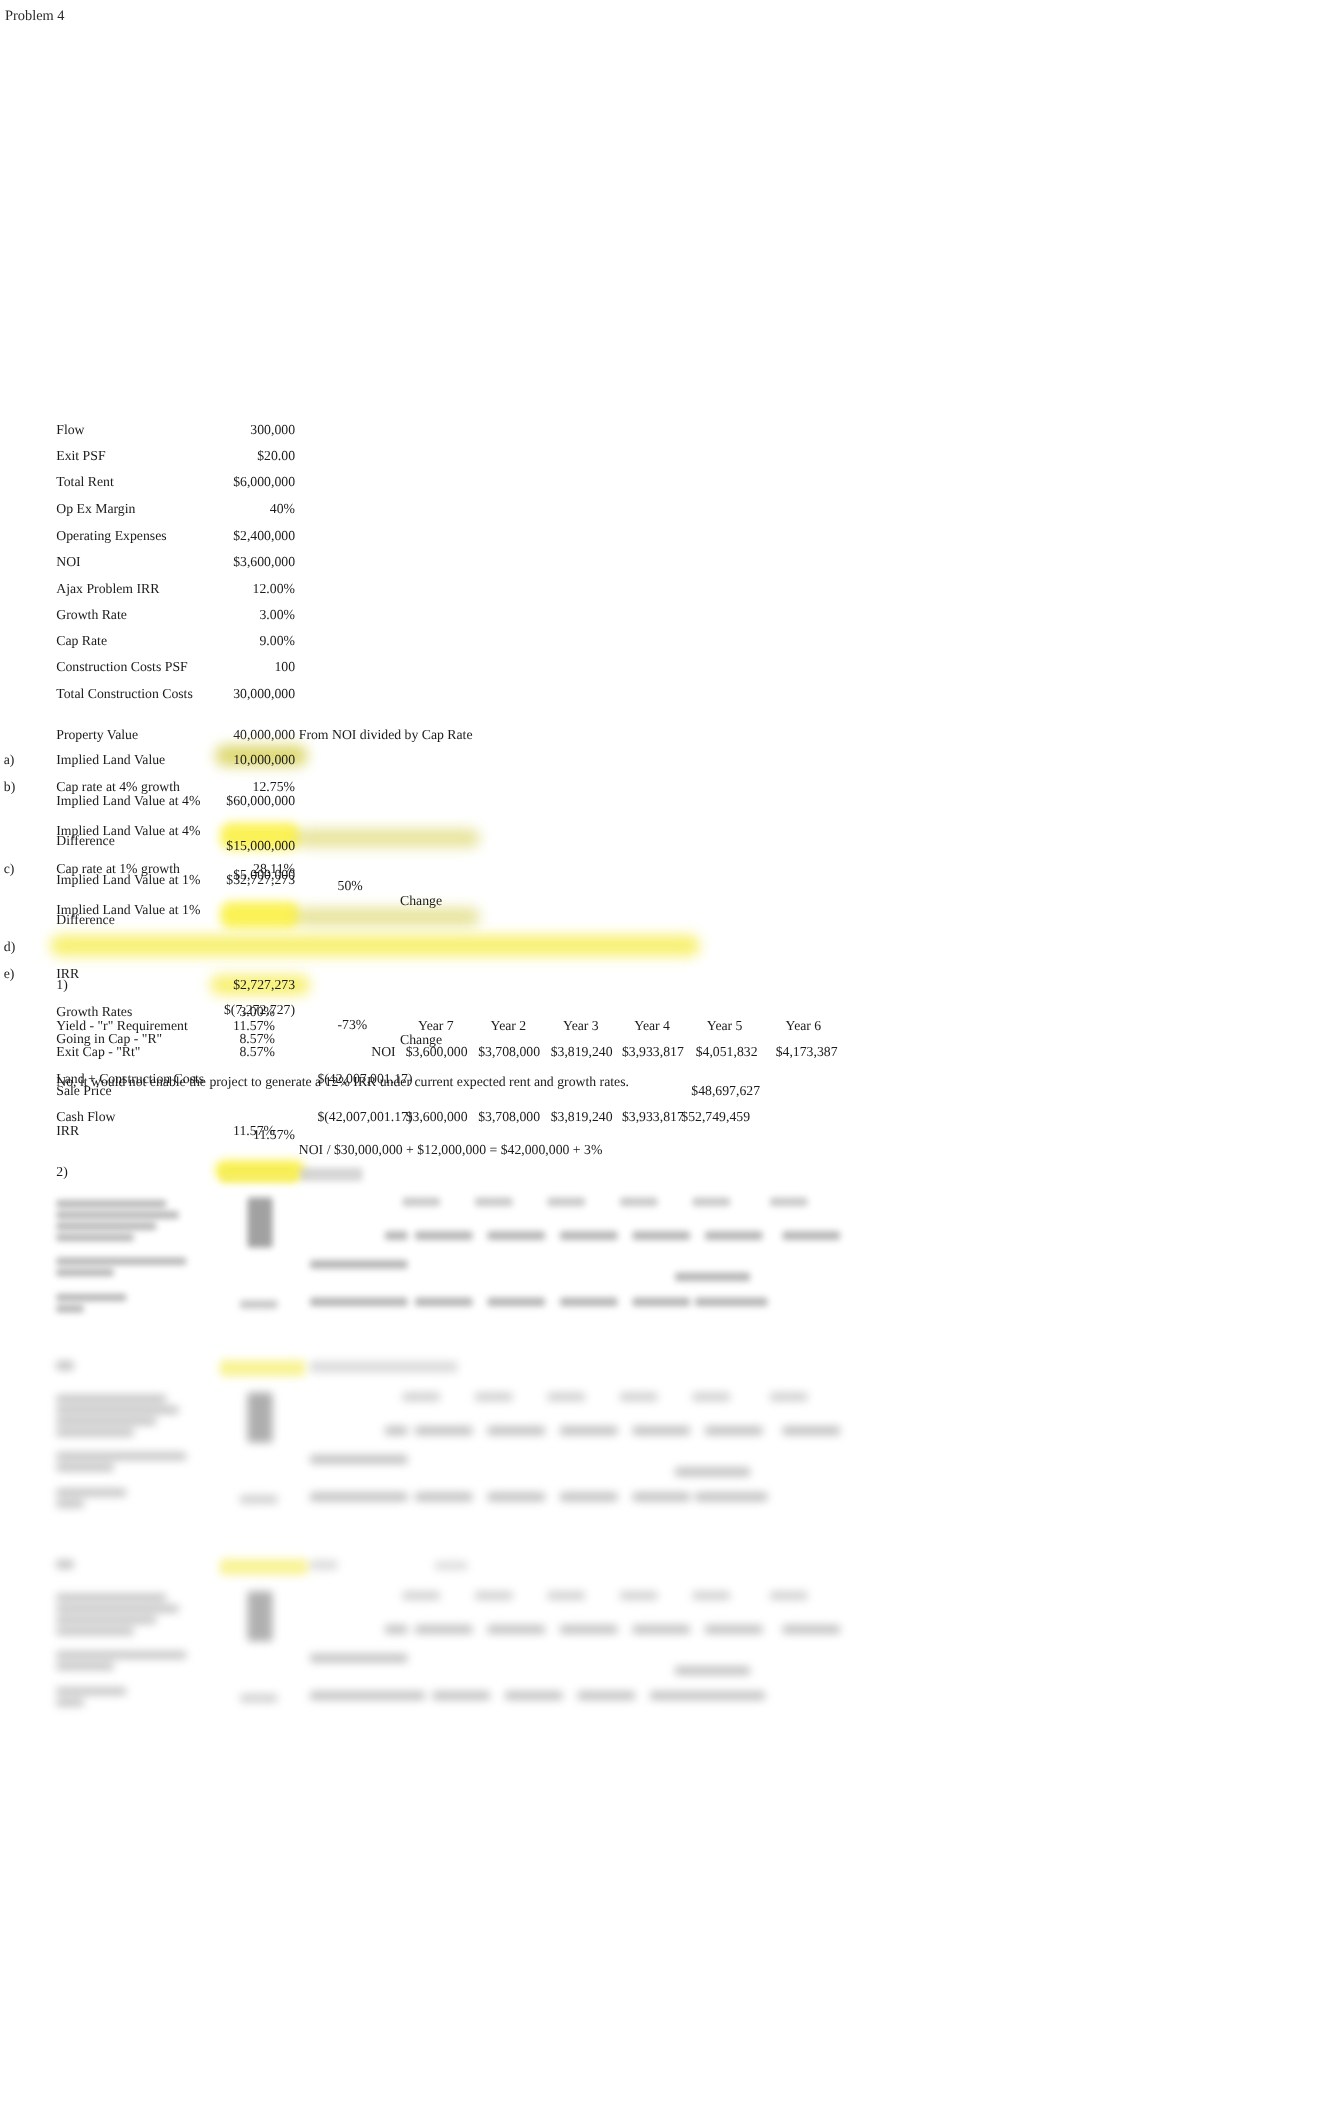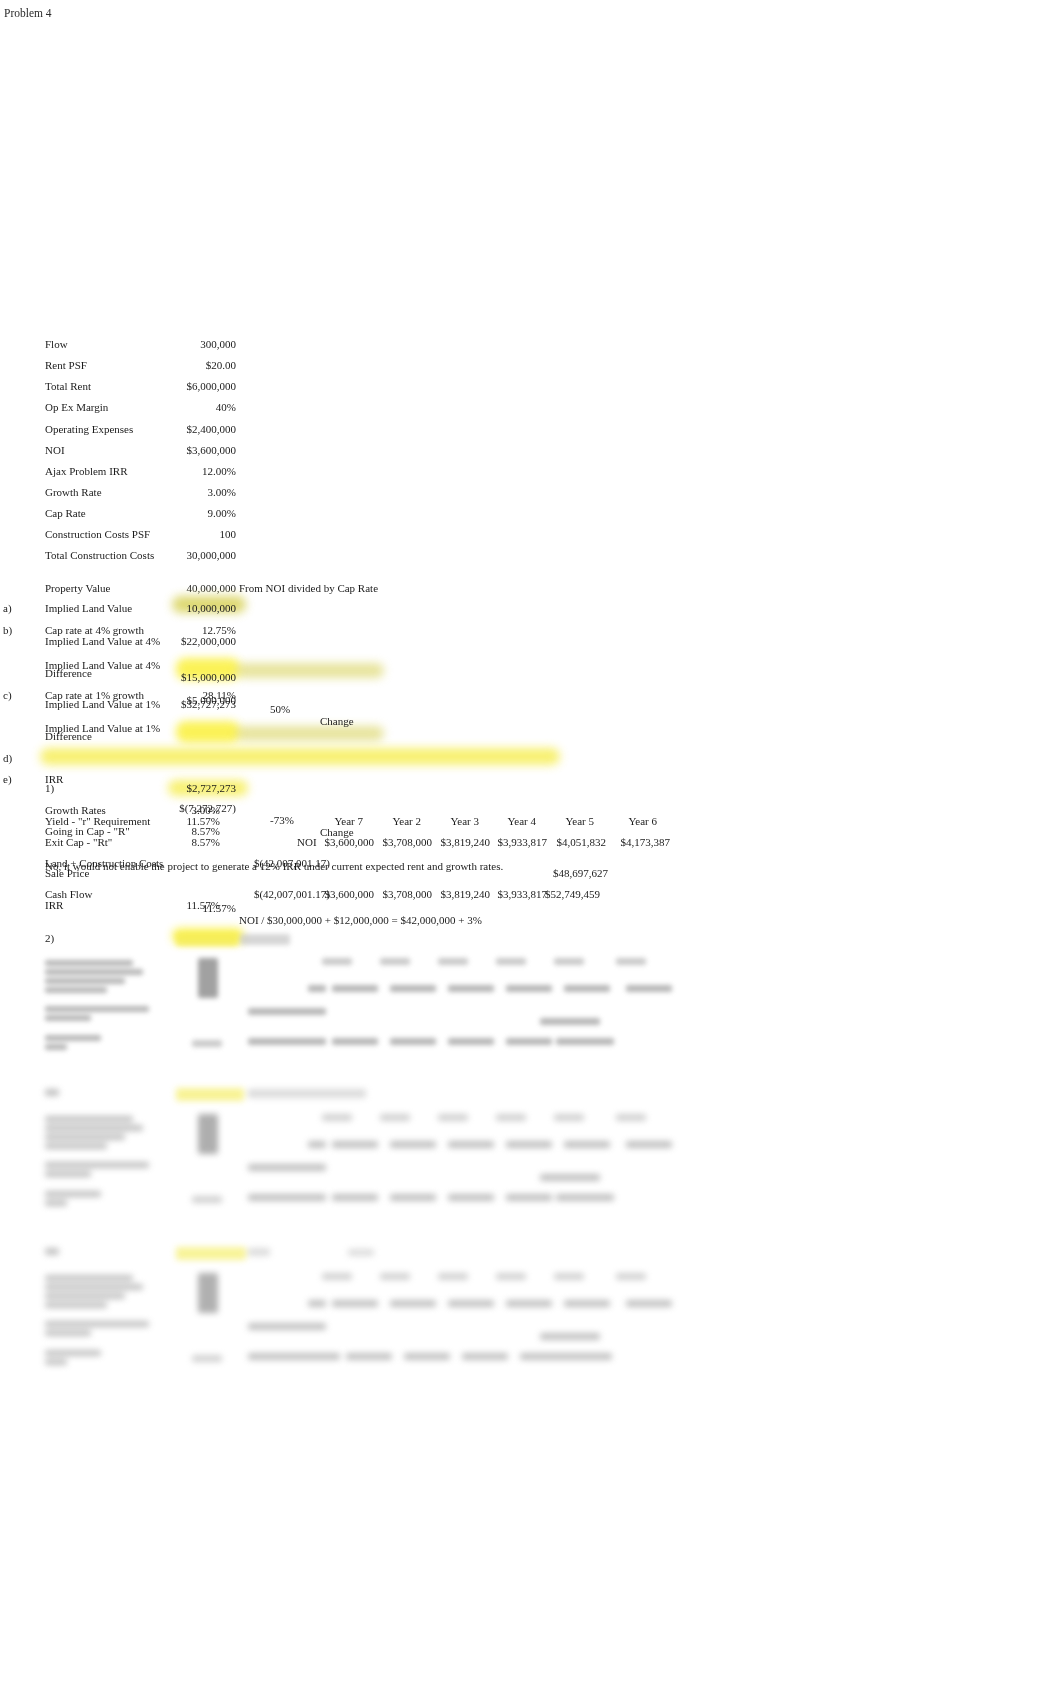--- a/index.html
+++ b/index.html
@@ -85,21 +85,21 @@
 </head>
 <body>
 
 <div class="page">
 
   <div class="abs doc-title">Problem 4</div>
 
   <div class="abs lbl" style="top:338px">Flow</div>
   <div class="abs val val-a" style="top:338px">300,000</div>
 
-  <div class="abs lbl" style="top:359px">Rent PSF</div>
+  <div class="abs lbl" style="top:359px">Exit PSF</div>
   <div class="abs val val-a" style="top:359px">$20.00</div>
 
   <div class="abs lbl" style="top:380px">Total Rent</div>
   <div class="abs val val-a" style="top:380px">$6,000,000</div>
 
   <div class="abs lbl" style="top:401px">Op Ex Margin</div>
   <div class="abs val val-a" style="top:401px">40%</div>
 
   <div class="abs lbl" style="top:423px">Operating Expenses</div>
   <div class="abs val val-a" style="top:423px">$2,400,000</div>
@@ -128,21 +128,21 @@
 
   <div class="hl hl-olive" style="left:172px; top:596px; width:74px; height:17px;"></div>
   <div class="abs sec-letter" style="top:602px">a)</div>
   <div class="abs lbl" style="top:602px">Implied Land Value</div>
   <div class="abs val val-a txt" style="top:602px">10,000,000</div>
 
   <div class="abs sec-letter" style="top:624px">b)</div>
   <div class="abs lbl" style="top:624px">Cap rate at 4% growth</div>
   <div class="abs val val-a" style="top:624px">12.75%</div>
   <div class="abs lbl" style="top:635px">Implied Land Value at 4%</div>
-  <div class="abs val val-a" style="top:635px">$22,000,000</div>
+  <div class="abs val val-a" style="top:635px">$60,000,000</div>
 
   <div class="hl hl-yellow" style="left:176px; top:658px; width:64px; height:22px;"></div>
   <div class="hl hl-olive" style="left:236px; top:663px; width:148px; height:15px; opacity:.6;"></div>
   <div class="abs lbl" style="top:659px">Implied Land Value at 4%</div>
   <div class="abs val val-a txt" style="top:659px">$15,000,000</div>
   <div class="abs lbl" style="top:667px">Difference</div>
   <div class="abs val val-a txt" style="top:670px">$5,000,000</div>
   <div class="abs txt" style="left:270px; top:667px; font-size:11px;">50%</div>
   <div class="abs txt" style="left:320px; top:667px; font-size:11px;">Change</div>
 

